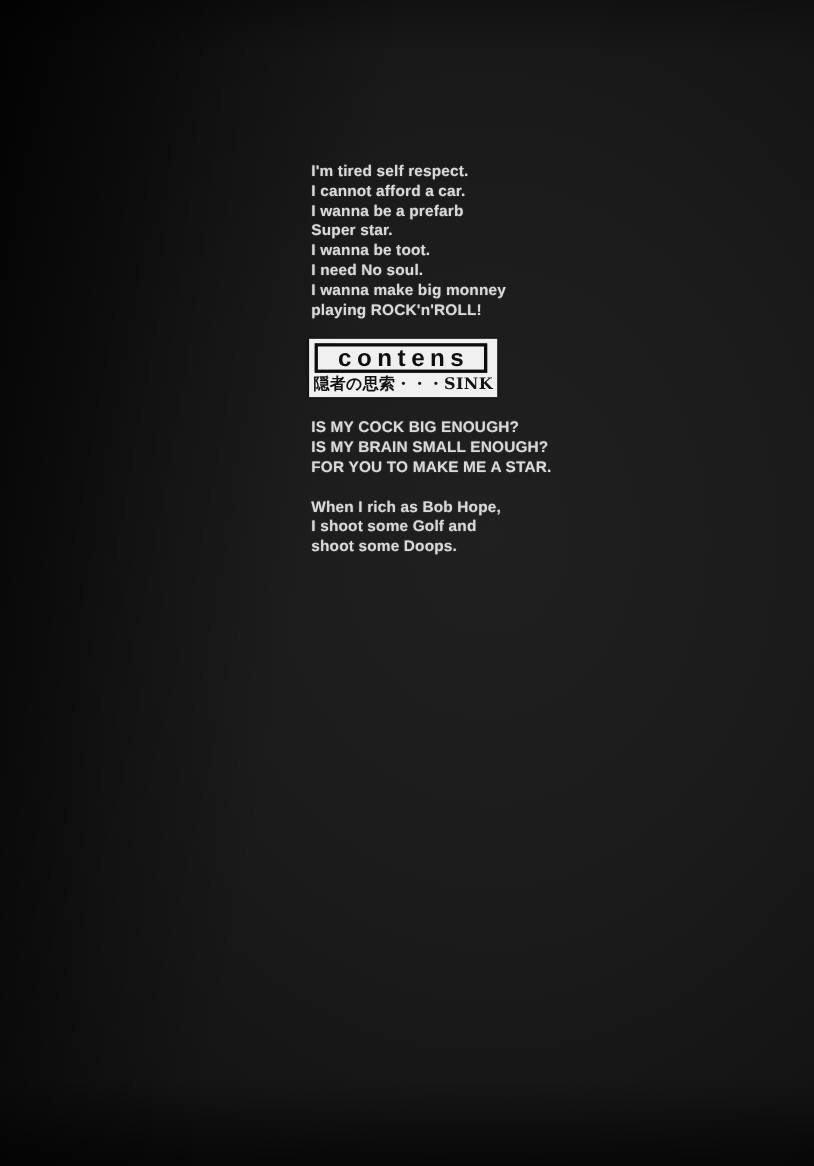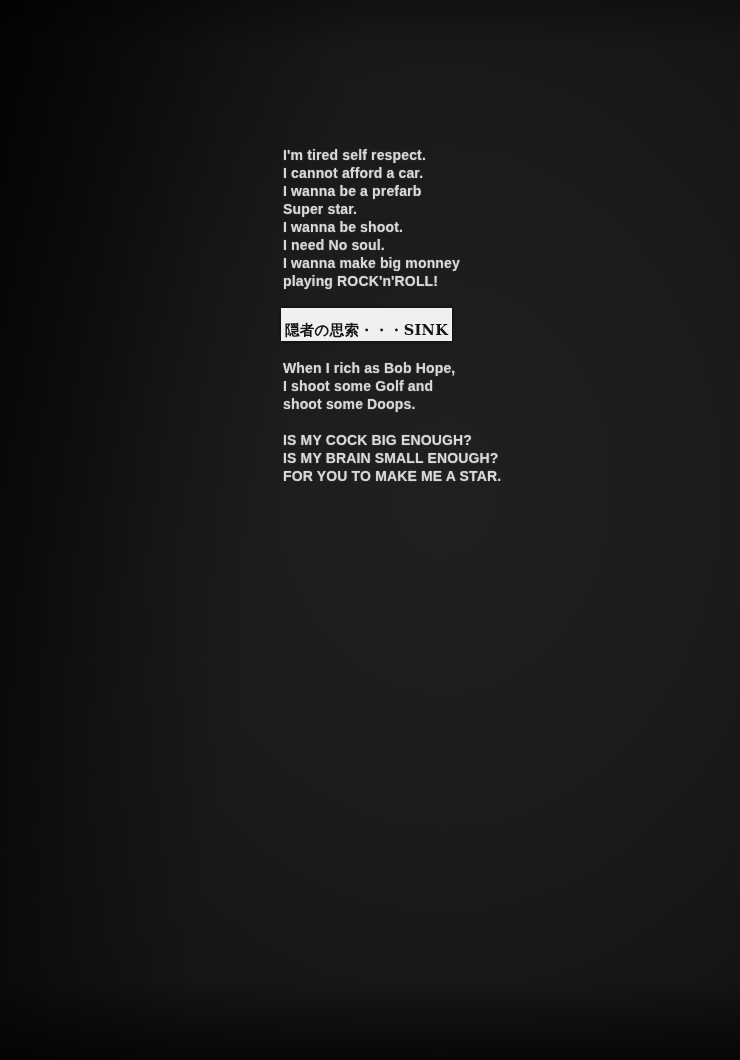--- a/index.html
+++ b/index.html
@@ -81,21 +81,21 @@
     justify-content: center;
     font-family: "Liberation Sans", sans-serif;
     font-size: 22px;
     font-weight: bold;
     letter-spacing: 5px;
     padding-left: 5px;
     color: #0f0f0f;
     white-space: nowrap;
   }
   .contents-sub {
-    margin-top: 9px;
+    margin-top: 2px;
     margin-left: -1px;
     font-family: "DejaVu Serif", "Liberation Serif", serif;
     font-size: 14.5px;
     line-height: 17px;
     letter-spacing: 0.3px;
     color: #141414;
     white-space: nowrap;
   }
 </style>
 </head>
@@ -104,29 +104,30 @@
 <div class="page">
   <div class="vignette-left"></div>
   <div class="vignette-bottom"></div>
   <div class="vignette-top"></div>
 
   <div class="lyrics">
     <p>I'm tired self respect.
 I cannot afford a car.
 I wanna be a prefarb
 Super star.
-I wanna be shoot.
+I wanna be toot.
 I need No soul.
 I wanna make big monney
 playing ROCK'n'ROLL!</p>
 
     <div class="contents-box">
+      <div class="contents-frame">contens</div>
       <div class="contents-sub">隠者の思索・・・SINK</div>
     </div>
 
+    <p>IS MY COCK BIG ENOUGH?
+IS MY BRAIN SMALL ENOUGH?
+FOR YOU TO MAKE ME A STAR.</p>
     <p>When I rich as Bob Hope,
 I shoot some Golf and
 shoot some Doops.</p>
-    <p>IS MY COCK BIG ENOUGH?
-IS MY BRAIN SMALL ENOUGH?
-FOR YOU TO MAKE ME A STAR.</p>
   </div>
 </div>
 
 </body></html>

